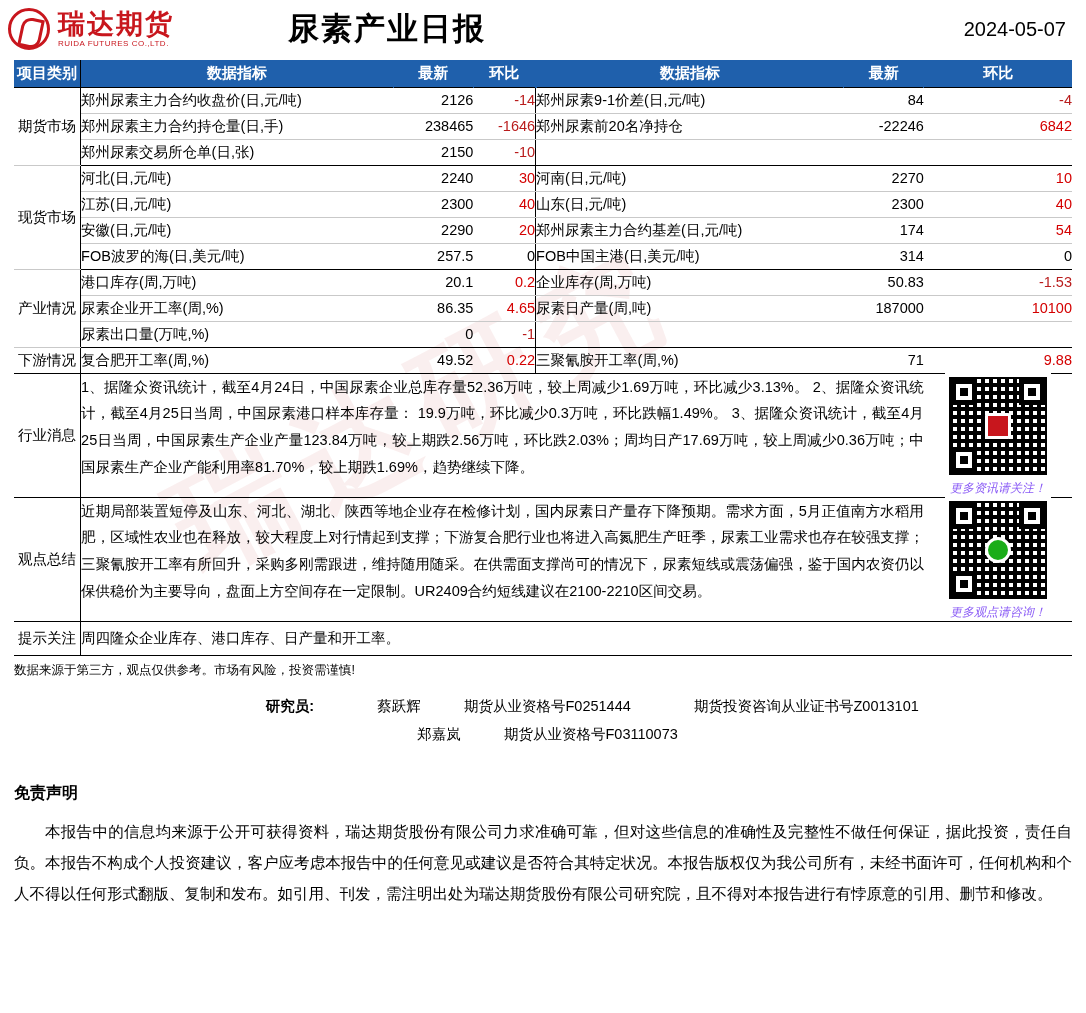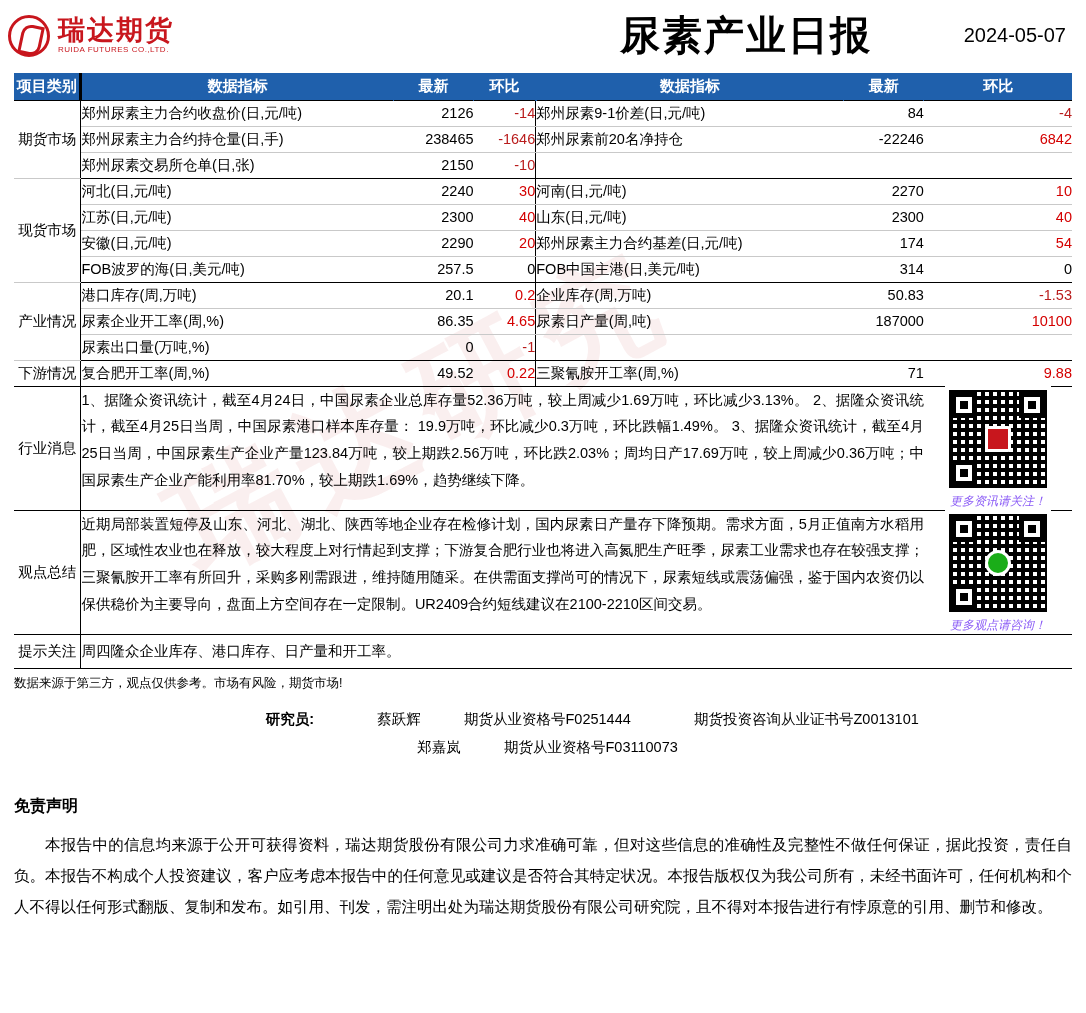--- a/index.html
+++ b/index.html
@@ -37,22 +37,22 @@
   }
   .logo-text { line-height: 1.05; }
   .logo-cn {
     font-size: 27px; font-weight: bold; color: #c8161d; letter-spacing: 2px;
   }
   .logo-en {
     font-size: 8px; color: #c8161d; letter-spacing: 0.5px; margin-top: 2px;
   }
   .doc-title {
     flex: 1;
-    text-align: right;
-    font-size: 40px;
+    text-align: left;
+    font-size: 31px;
     font-weight: bold;
     letter-spacing: 2px;
   }
   .doc-date {
     width: 200px;
     text-align: right;
     font-size: 20px;
     padding-right: 6px;
   }
 
@@ -234,21 +234,21 @@
           <div class="logo-en">RUIDA FUTURES CO.,LTD.</div>
         </div>
       </div>
       <div class="doc-title">尿素产业日报</div>
       <div class="doc-date">2024-05-07</div>
     </div>
 
     <table class="main">
       <tbody>
           <tr class="thead">
-        <td class="cat-cell" style="border-bottom:none;border-right:3px solid #000000;">项目类别</td>
+        <td class="cat-cell" style="border-bottom:none;border-right:1px solid #000000;">项目类别</td>
         <td>数据指标</td>
         <td>最新</td>
         <td>环比</td>
         <td class="sep" style="background:#fff;"></td>
         <td>数据指标</td>
         <td>最新</td>
         <td style="border-right:none;">环比</td>
       </tr>
 
       <tr class="rowline grouptop">
@@ -398,21 +398,21 @@
         </td>
       </tr>
 
       <tr>
         <td class="tip-label">提示关注</td>
         <td class="tip-text" colspan="7">周四隆众企业库存、港口库存、日产量和开工率。</td>
       </tr>
     </tbody>
       </table>
 
-    <div class="source-note">数据来源于第三方，观点仅供参考。市场有风险，期货市场!</div>
+    <div class="source-note">数据来源于第三方，观点仅供参考。市场有风险，投资需谨慎!</div>
 
     <div class="researchers">
       <div class="res-row">
         <div class="res-title">研究员:</div>
         <div class="res-name">蔡跃辉</div>
         <div class="res-cert">期货从业资格号F0251444</div>
         <div class="res-cert2">期货投资咨询从业证书号Z0013101</div>
       </div>
       <div class="res-row">
         <div class="res-name" style="width:130px;"></div>

